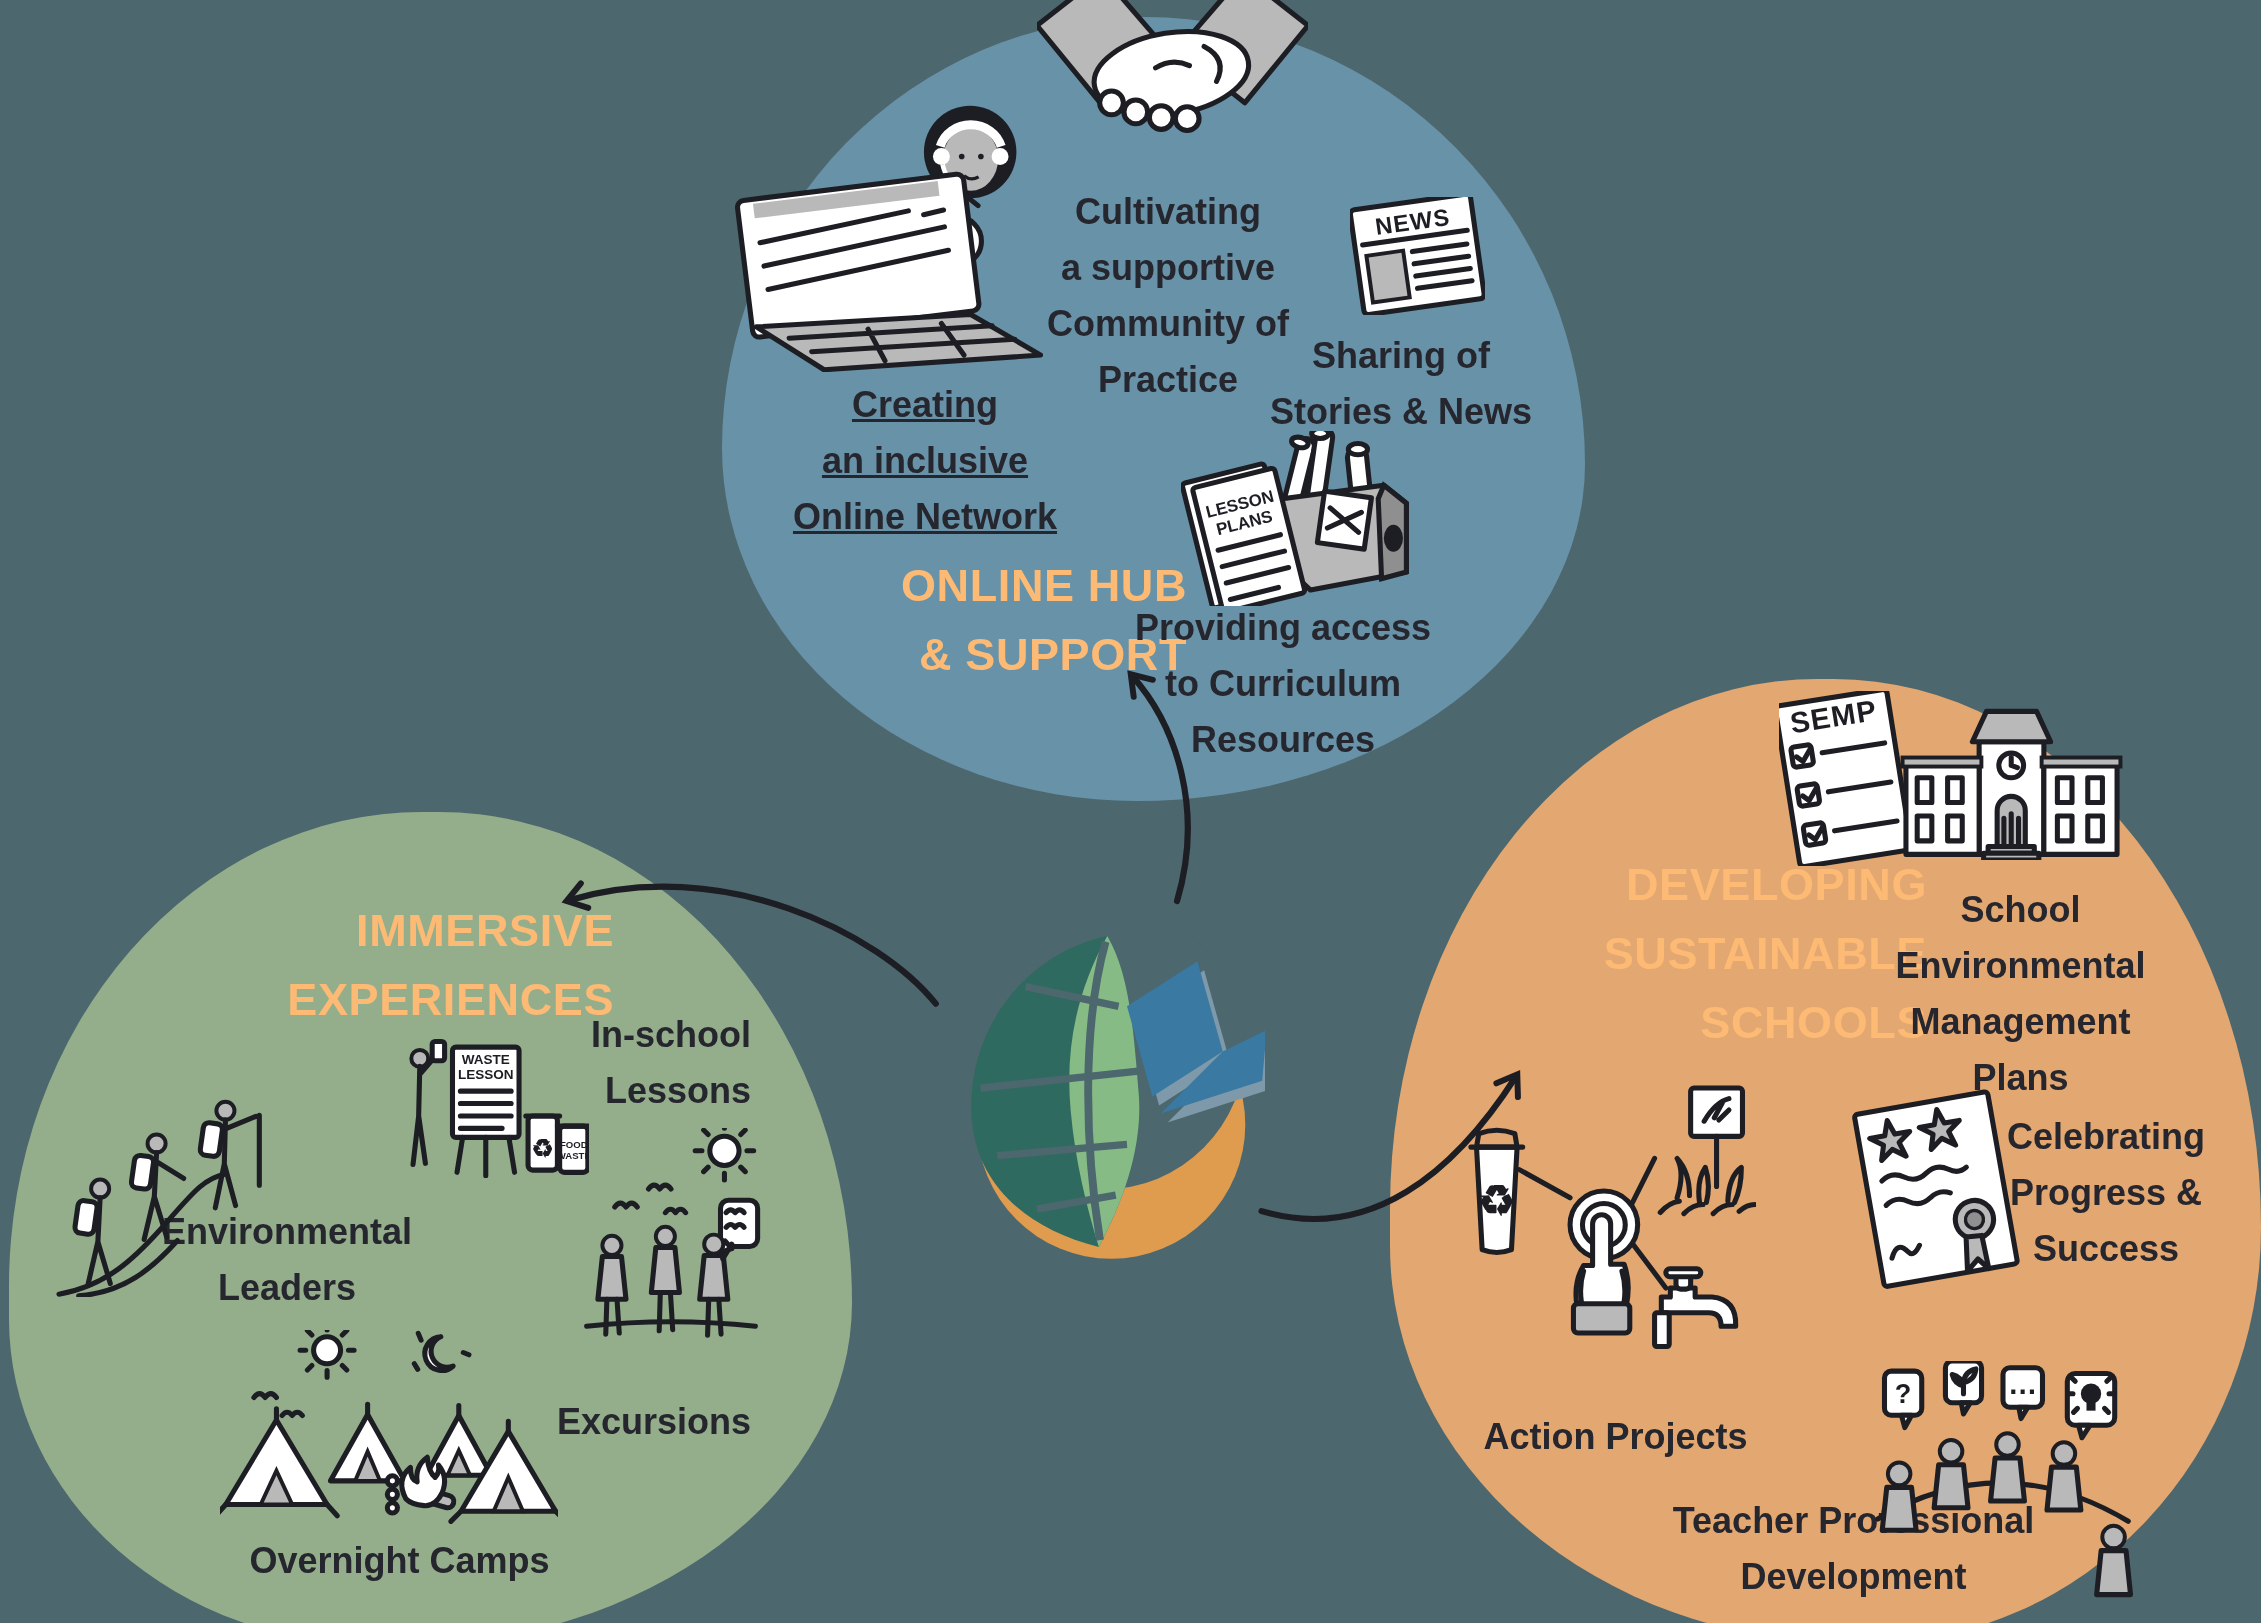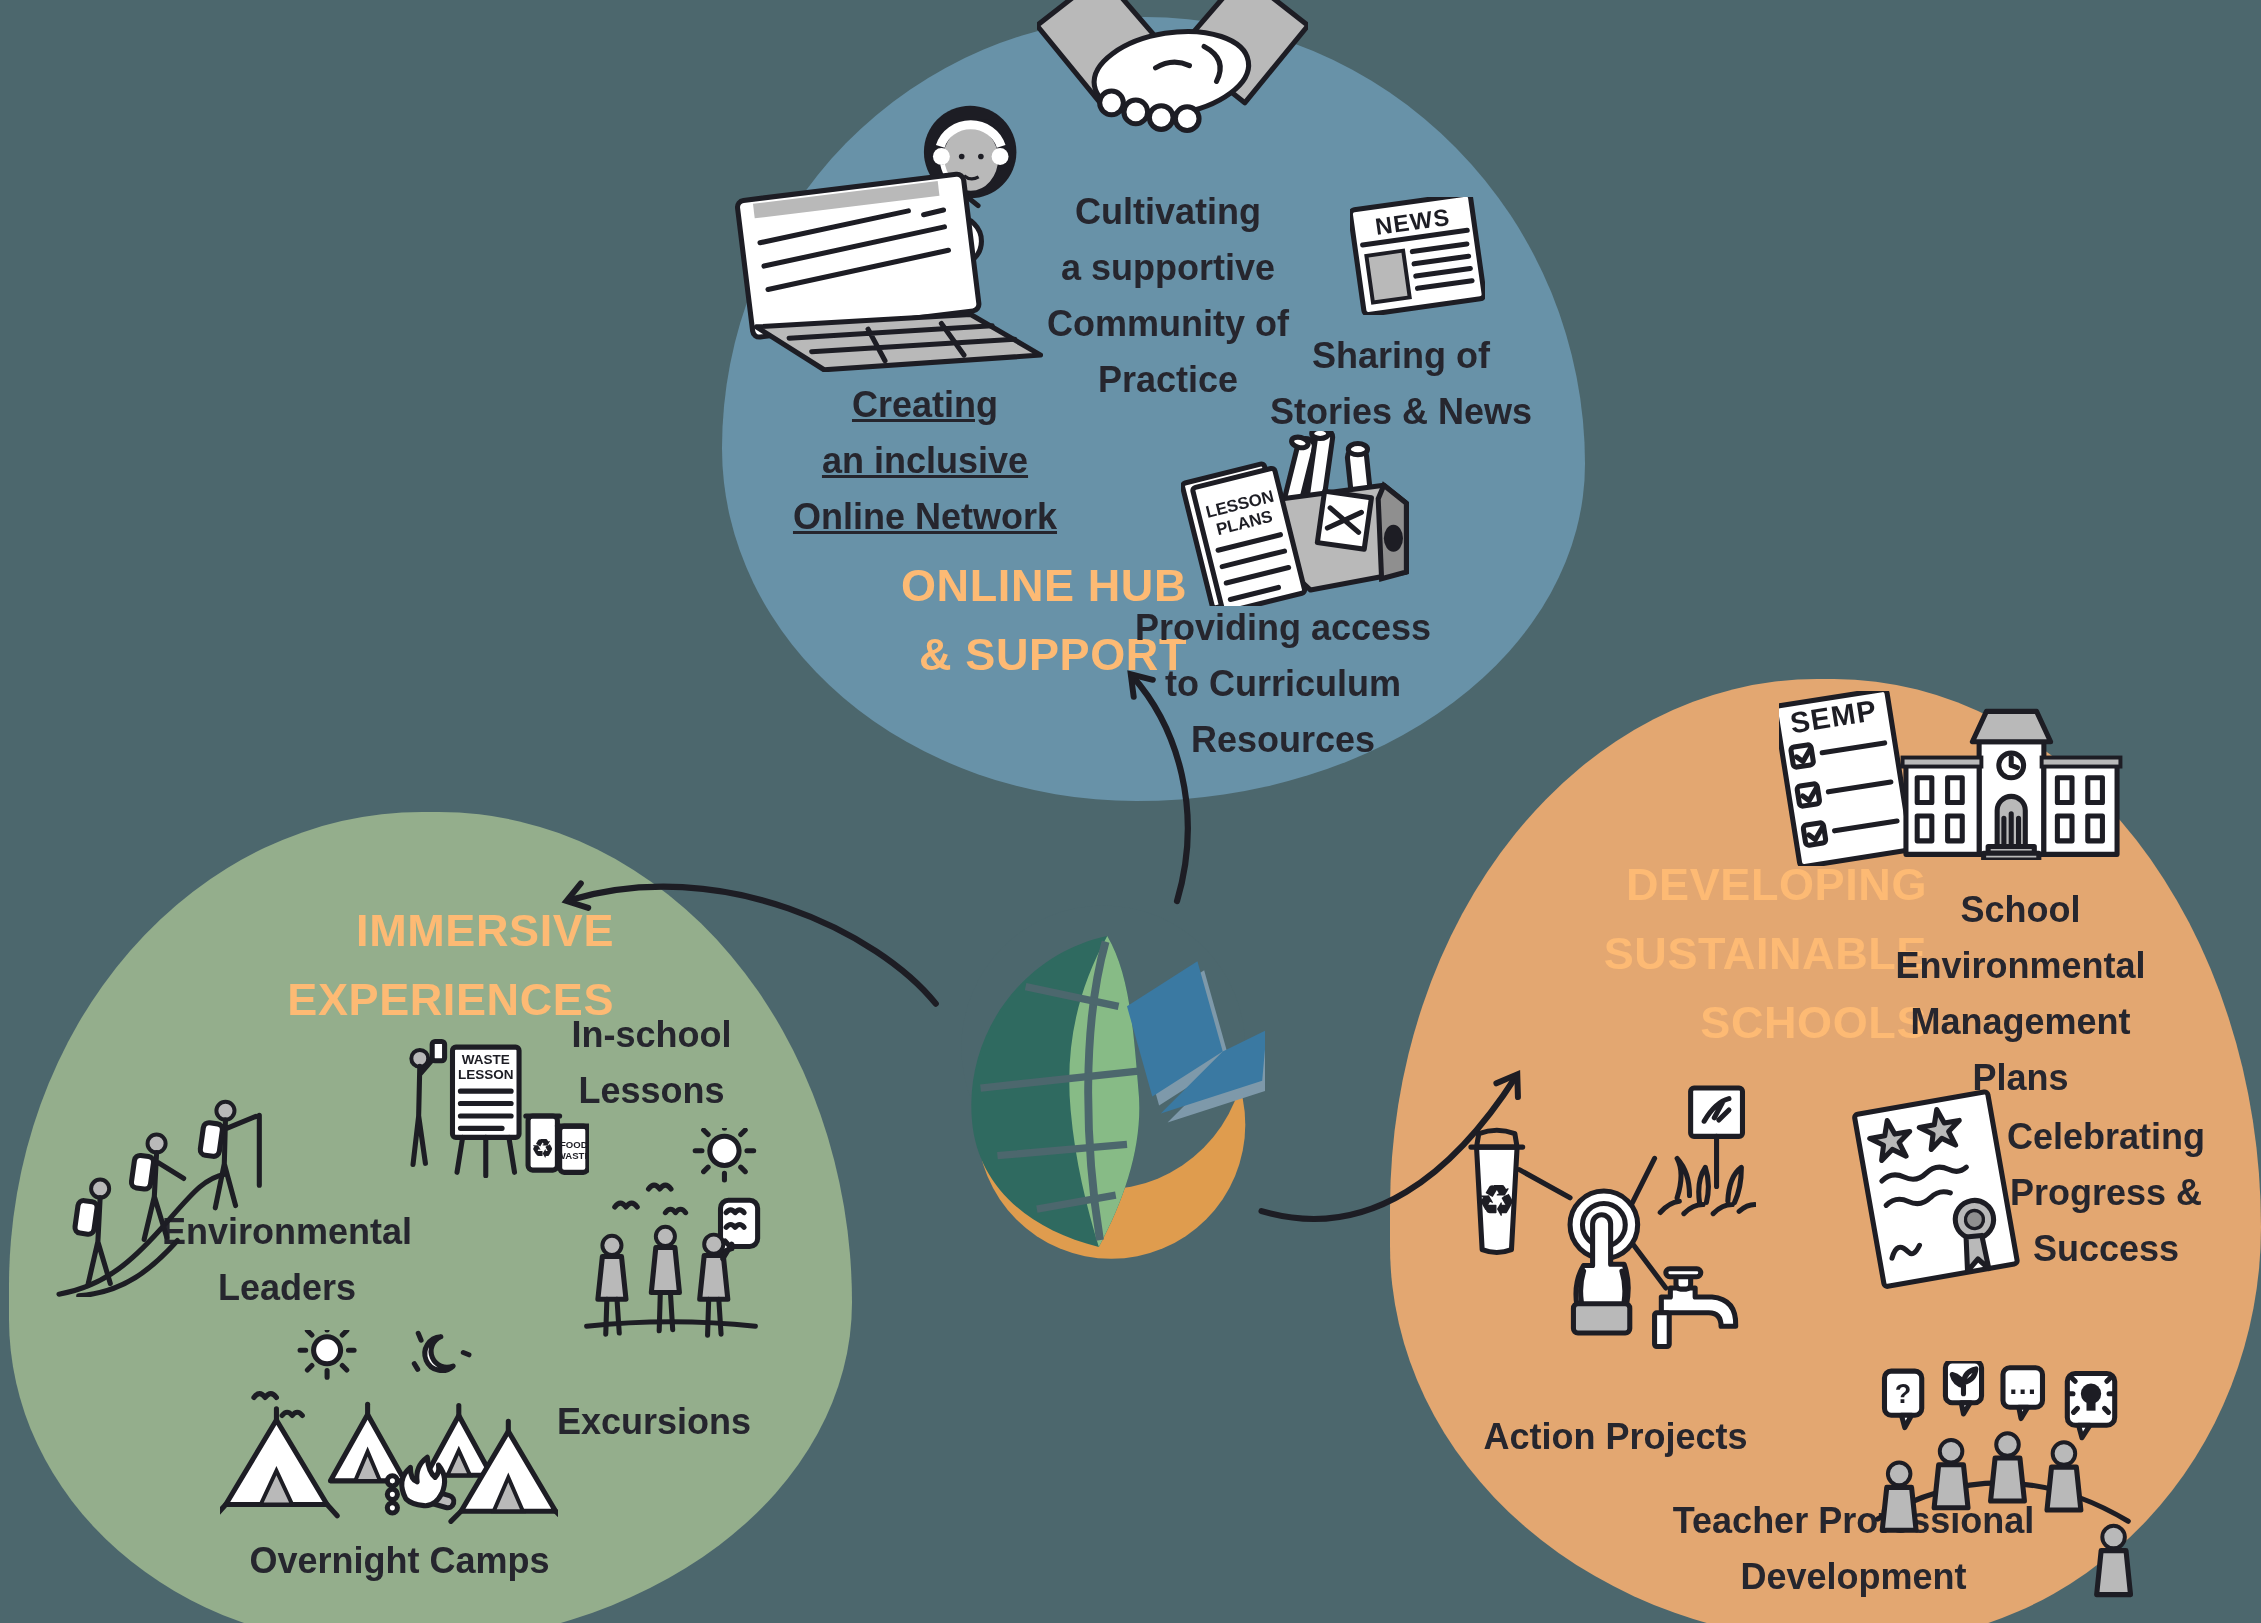--- a/index.html
+++ b/index.html
@@ -140,21 +140,21 @@
       <rect class="lnf" x="28" y="70" width="150" height="228" rx="6"></rect>
       <rect class="lnf" x="44" y="82" width="150" height="228" rx="6"></rect>
       <text x="119" y="140" font-size="30" text-anchor="middle">LESSON</text>
       <text x="119" y="174" font-size="30" text-anchor="middle">PLANS</text>
       <path class="ln" d="M62,200 L176,200 M62,230 L176,230 M62,260 L176,260 M62,290 L150,290" stroke-width="9"></path>
     </g>
   </svg>
 
   <div class="txt t-title" style="left:186px;top:896px;width:428px;">IMMERSIVE
 EXPERIENCES</div>
-  <div class="txt t-body" style="left:533px;top:1007px;width:237px;text-align:center;">In-school
+  <div class="txt t-body" style="left:514px;top:1007px;width:237px;text-align:right;">In-school
 Lessons</div>
   <div class="txt t-body" style="left:129px;top:1204px;width:316px;">Environmental
 Leaders</div>
   <div class="txt t-body" style="left:513px;top:1368px;width:282px;margin-top:26px;">Excursions</div>
   <div class="txt t-body" style="left:202px;top:1533px;width:395px;">Overnight Camps</div>
 
   <svg class="icon" style="left:56px;top:1043px" width="226" height="254" viewBox="0 0 400 450">
     <path class="ln" d="M5,445 C 90,430 140,380 185,330 C 240,268 260,240 300,232 M40,448 C 120,442 170,400 215,350"></path>
     <g>
       <circle cx="78" cy="258" r="16" fill="#b9b9b9" stroke="#1d1d24" stroke-width="7"></circle>

